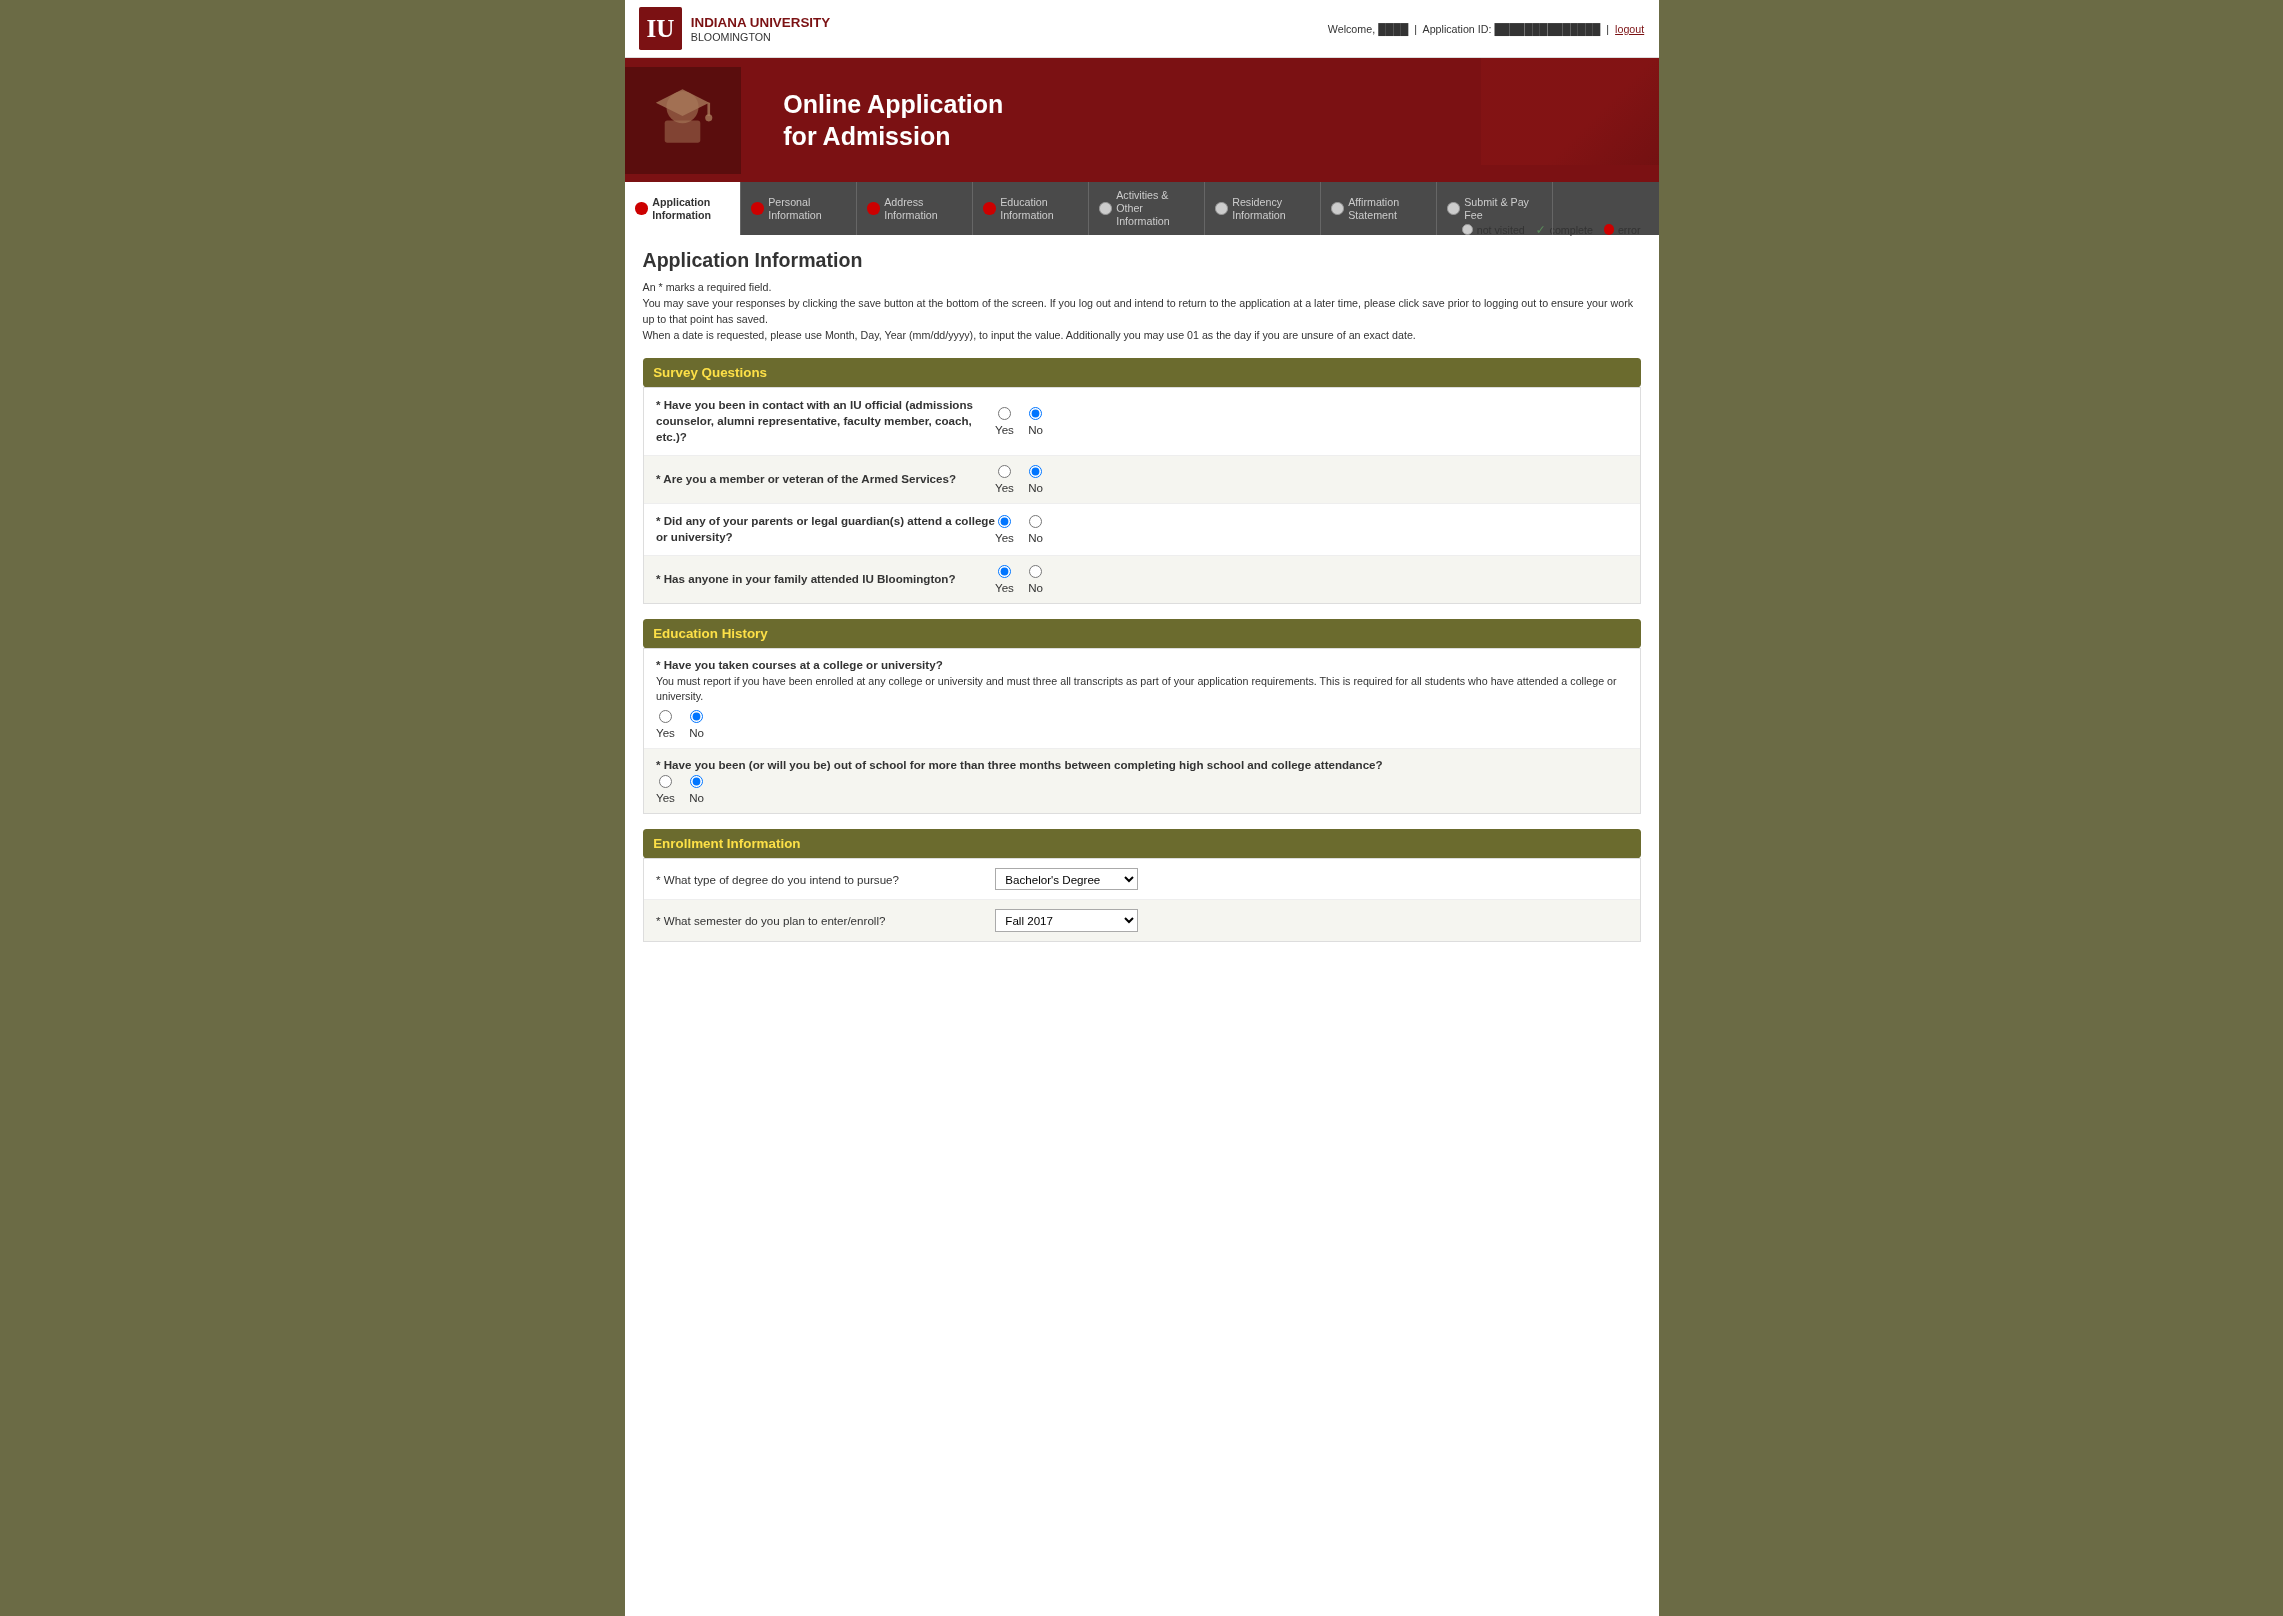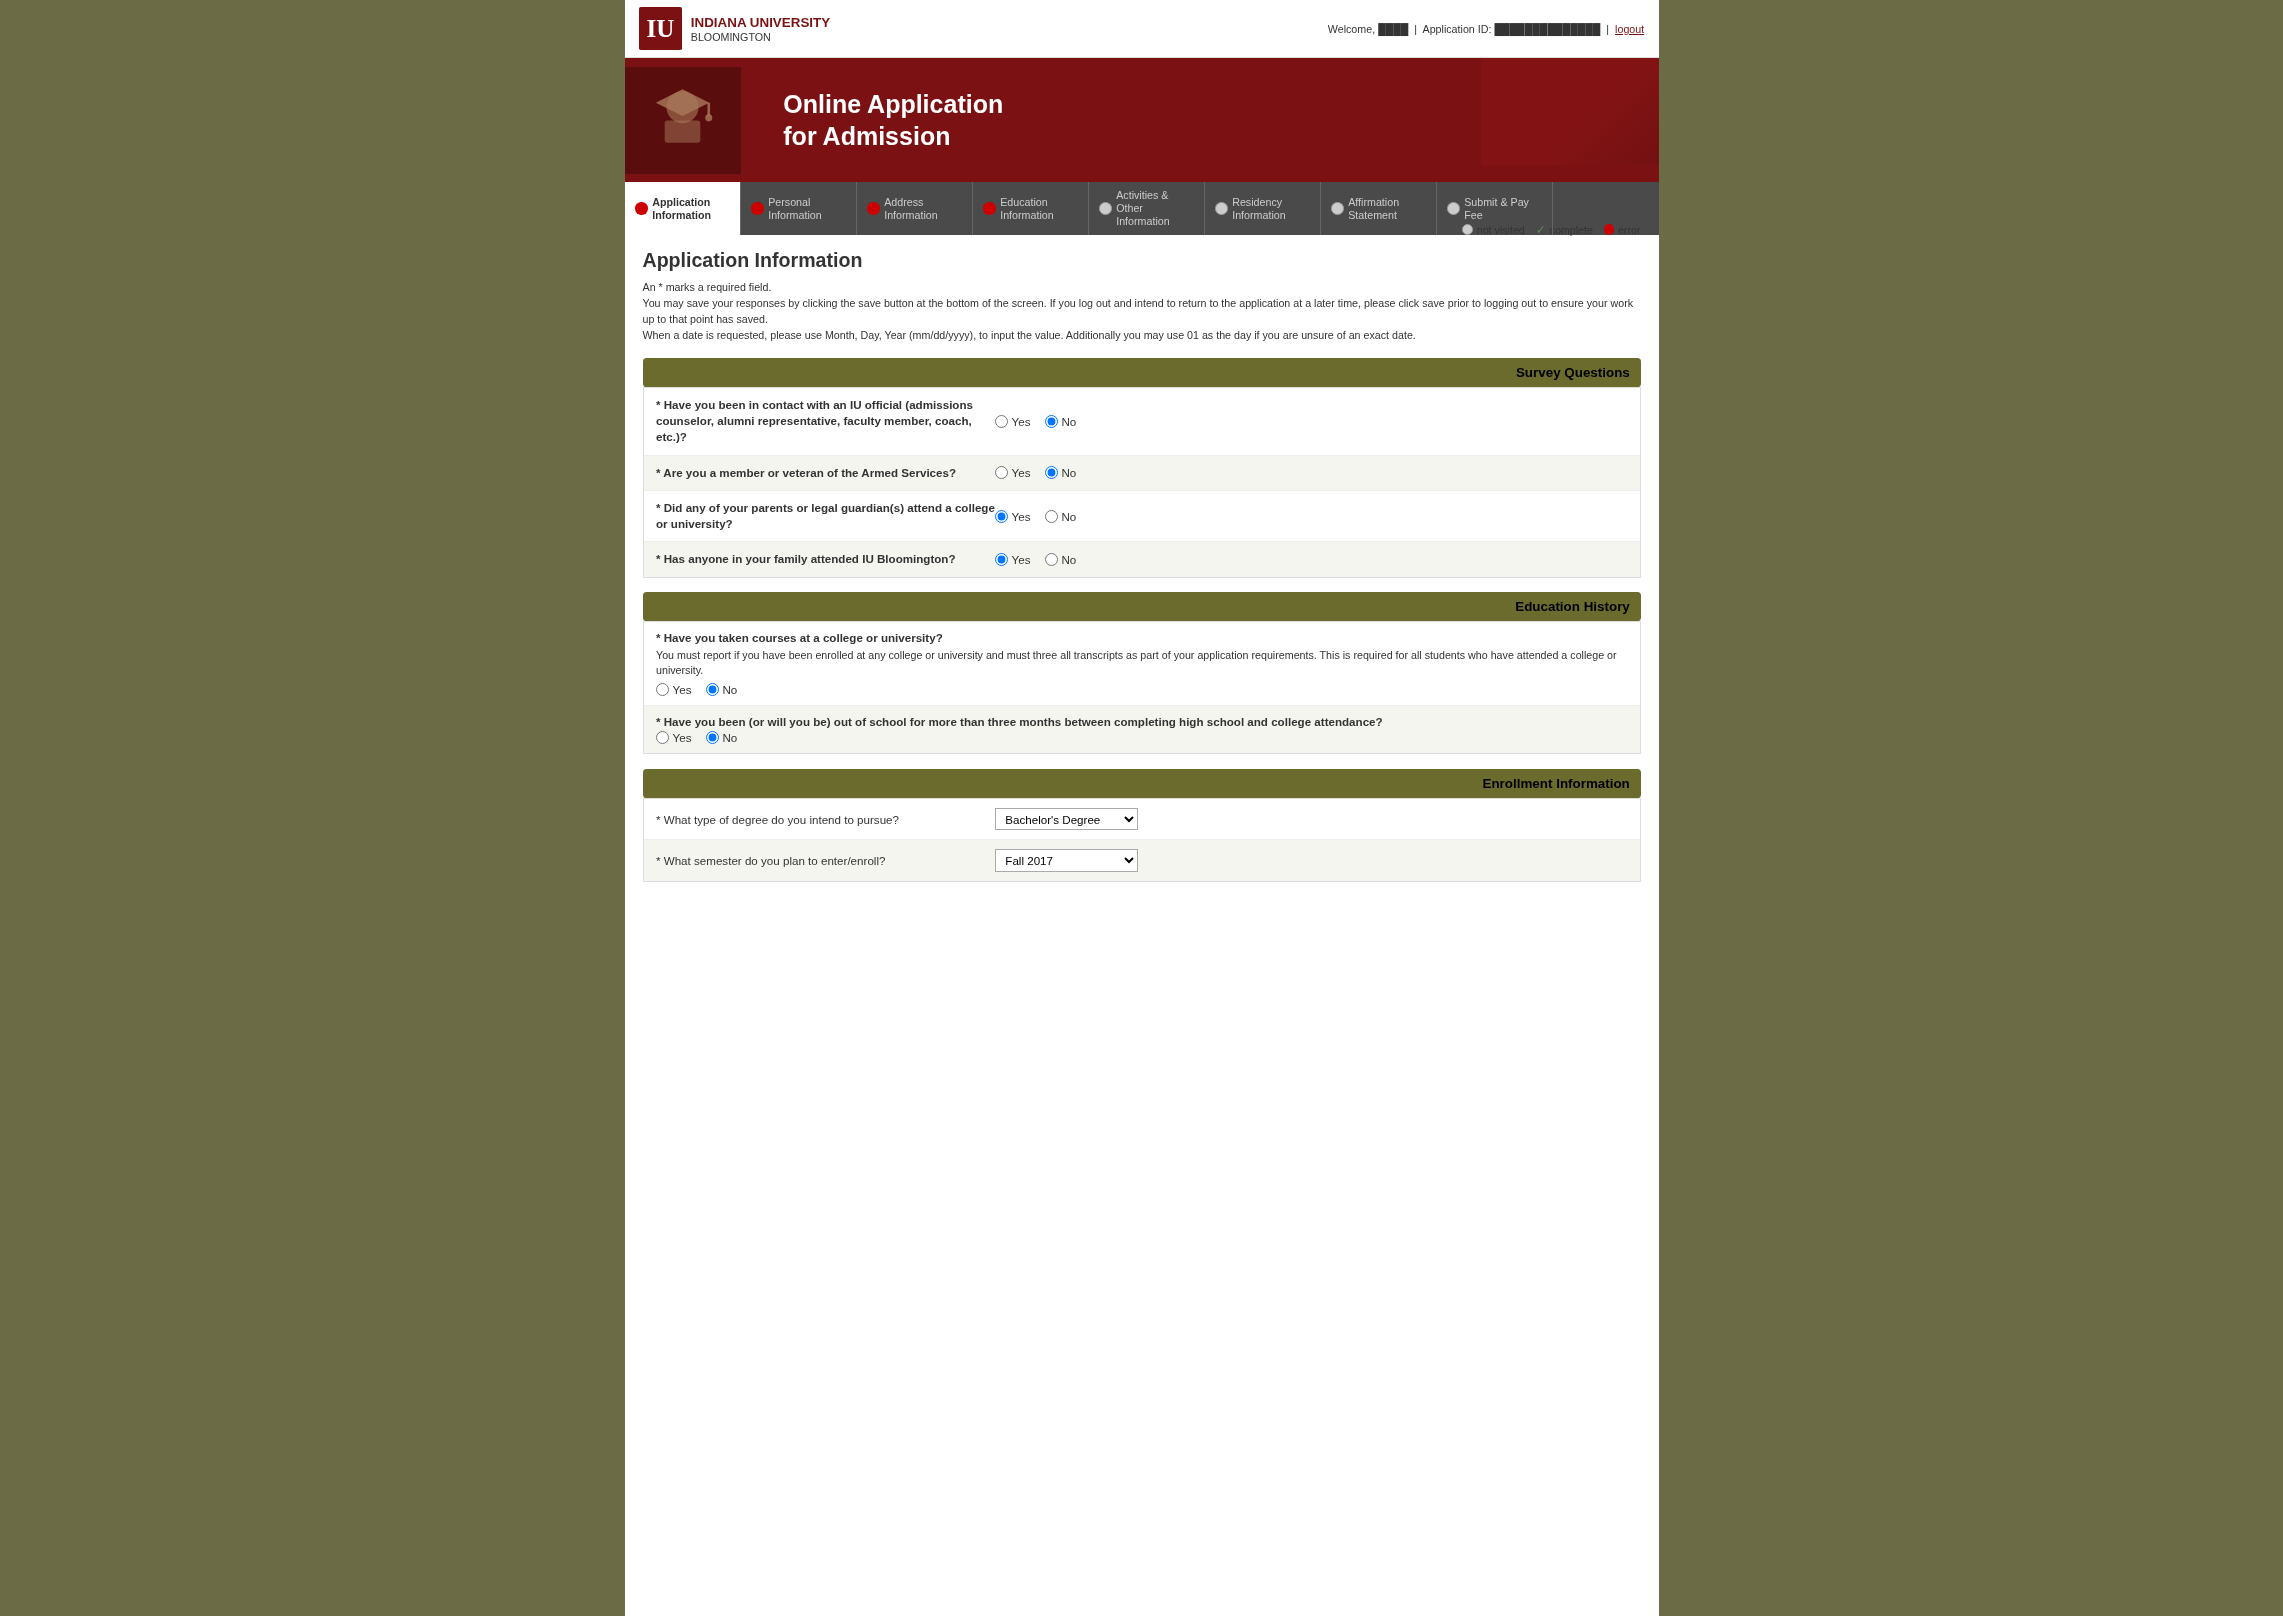--- a/index.html
+++ b/index.html
@@ -152,27 +152,26 @@
       height: 10.7px;
       border-radius: 50%;
       display: inline-block;
     }
     .legend-dot.not-visited { background: #ccc; border: 0.9px solid #999; }
     .checkmark { color: #5a8a5a; font-size: 12.5px; }
     .legend-dot.error { background: #cc0000; }
     
     .section-header {
       background: #6b6b2e;
-      color: #000000;
+      color: #fde047;
       font-size: 13.4px;
       font-weight: bold;
       padding: 7.1px 10.7px;
       border-radius: 3.6px;
       margin: 14.3px 0 0 0;
-      text-align: right;
     }
     
     .survey-section {
       border: 0.9px solid #ddd;
       background: #fff;
       margin-top: 0;
     }
     .survey-row {
       display: flex;
       align-items: center;
@@ -196,20 +195,21 @@
       display: flex;
       align-items: center;
       gap: 14.3px;
       font-size: 11.6px;
     }
     .radio-option {
       display: flex;
       align-items: center;
       gap: 3.6px;
       cursor: pointer;
+      flex-direction: column;
     }
     
     .edu-section {
       border: 0.9px solid #ddd;
       background: #fff;
       margin-top: 0;
     }
     .edu-question-block {
       padding: 9px 12.5px;
       border-bottom: 0.9px solid #eee;

